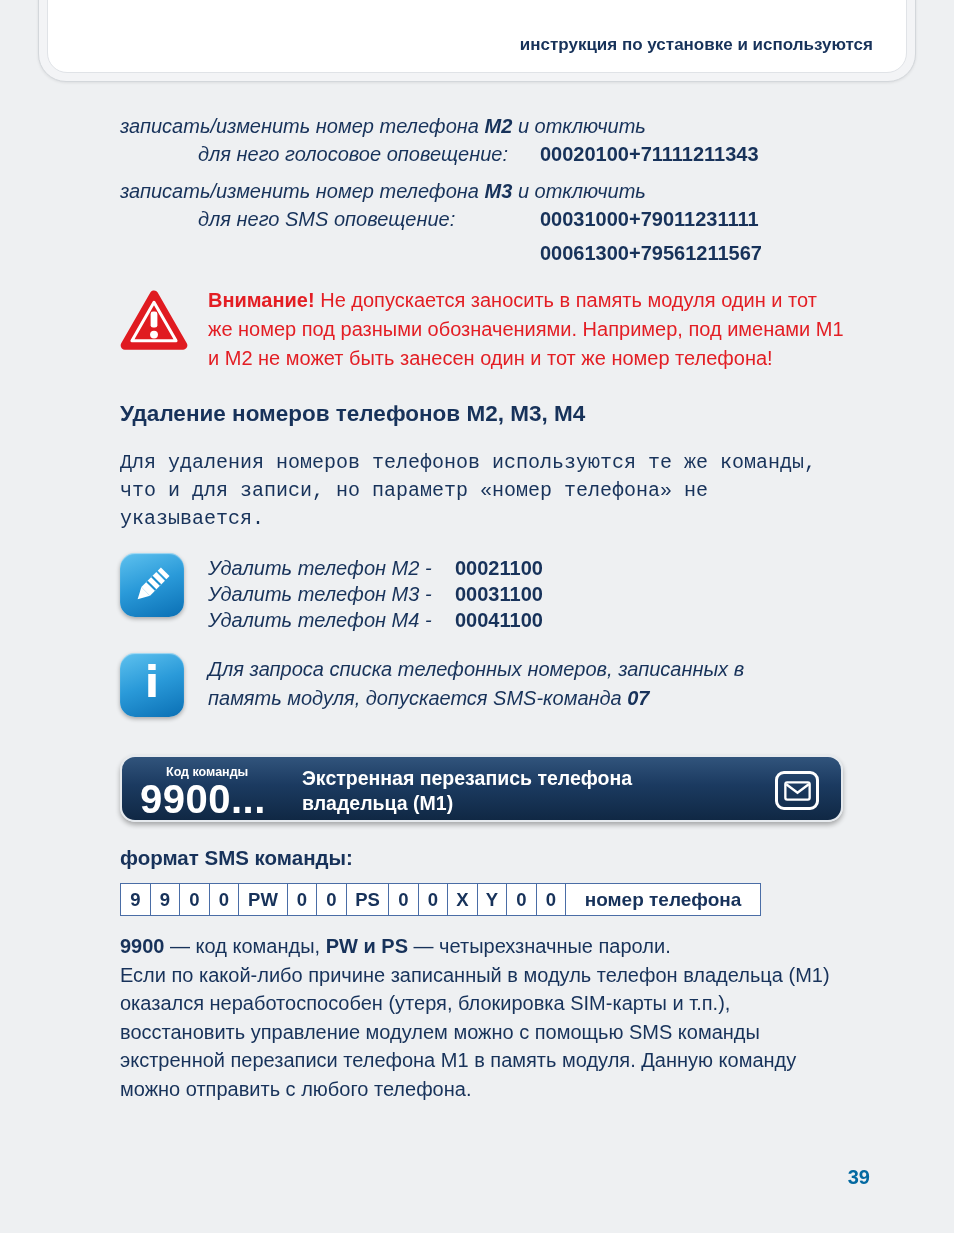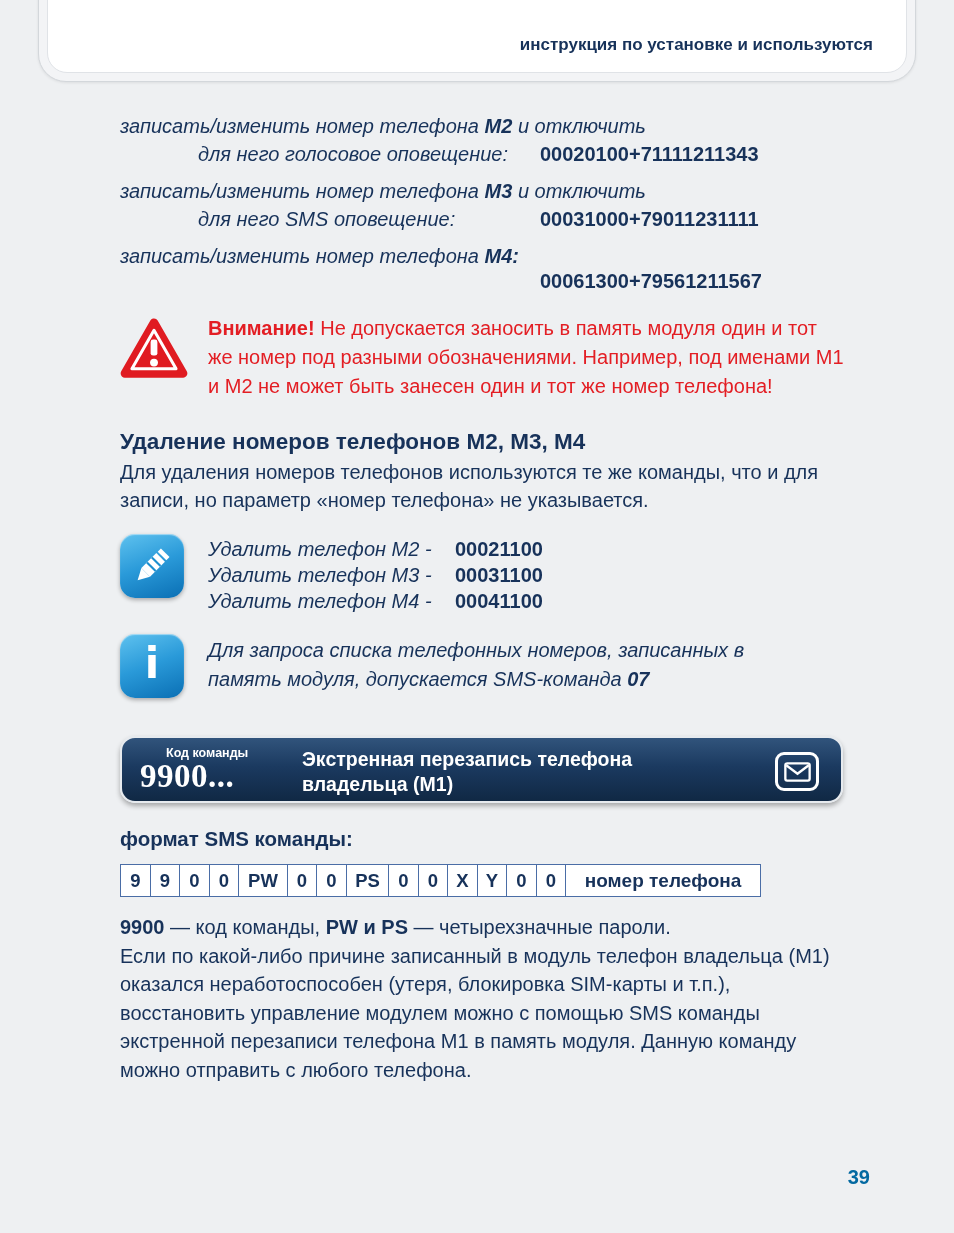--- a/index.html
+++ b/index.html
@@ -39,21 +39,21 @@
   .code-only { position:relative; height:28px; }
 
   
   .warning-row { display:flex; margin-top:16px; }
   .warning-iconbox { width:88px; flex:0 0 88px; padding-top:4px; }
   .warning-text { width:638px; font-size:20px; line-height:29px; color:#e31e24; }
   .warning-text b { font-weight:bold; }
 
   
   .section-heading { margin-top:28px; font-size:22.5px; font-weight:bold; }
-  .section-intro { margin-top:3px; width:700px; font-size:20px; line-height:28px; }
+  .section-intro { margin-top:22px; width:700px; font-size:20px; line-height:28px;font-family:Liberation Mono, monospace; }
 
   .icon-row { display:flex; margin-top:20px; }
   .icon-box {
     flex:0 0 64px; width:64px; height:64px; border-radius:15px; margin-right:24px;
     background:linear-gradient(160deg,#5fc2ef 0%,#2a9ad9 48%,#0a6fb4 100%);
     box-shadow:0 2px 4px rgba(0,0,0,.3), inset 0 1px 1px rgba(255,255,255,.5);
     display:flex; align-items:center; justify-content:center;
   }
   .del-lines { padding-top:2px; }
   .del-line { position:relative; font-style:italic; font-size:20px; line-height:26px; }
@@ -67,21 +67,21 @@
 
   
   .banner {
     position:relative; margin-top:38px; width:723px; height:67px;
     border-radius:15px; border:2px solid #e6eaee;
     background:linear-gradient(180deg,#31547c 0%,#1b3a60 45%,#102844 100%);
     box-shadow:0 3px 5px rgba(0,0,0,.3);
     color:#fff;
   }
   .banner-code-label { position:absolute; left:44px; top:8px; font-size:12.5px; font-weight:bold; }
-  .banner-code { position:absolute; left:18px; top:20px; font-size:33px; font-weight:bold; letter-spacing:.5px;font-family:Liberation Serif, serif; }
+  .banner-code { position:absolute; left:18px; top:20px; font-size:40px; font-weight:bold; letter-spacing:.5px; }
   .banner-title { position:absolute; left:180px; top:9px; width:420px; font-size:19.5px; font-weight:bold; line-height:25px; }
   .banner-mail {
     position:absolute; right:22px; top:14px; width:44px; height:39px;
     border:3px solid #fff; border-radius:9px;
     display:flex; align-items:center; justify-content:center;
   }
 
   
   .format-label { margin-top:24px; font-size:20.5px; font-weight:bold; }
   .sms-table { display:flex; margin-top:13px; }
@@ -132,24 +132,20 @@
         <b>М3</b>
         <span>и отключить</span>
       </div>
       <div class="cmd-line2">
         <span>для него  SMS оповещение:</span>
         <span class="code">00031000+79011231111</span>
       </div>
     </div>
 
     <div class="cmd-group">
-      <div class="cmd-line1">
-        <span>записать/изменить номер  телефона</span>
-        <b>М4:</b>
-      </div>
       <div class="code-only">
         <span class="code">00061300+79561211567</span>
       </div>
     </div>
 
     <div class="warning-row">
       <div class="warning-iconbox">
         <svg viewBox="0 0 72 66" width="68" height="62">
           <path d="M36 5 L67 59 L5 59 Z" fill="#e01b21" stroke="#e01b21" stroke-width="9" stroke-linejoin="round"></path>
           <path d="M36 13 L59.5 54 L12.5 54 Z" fill="none" stroke="#ffffff" stroke-width="3.2" stroke-linejoin="round"></path>

